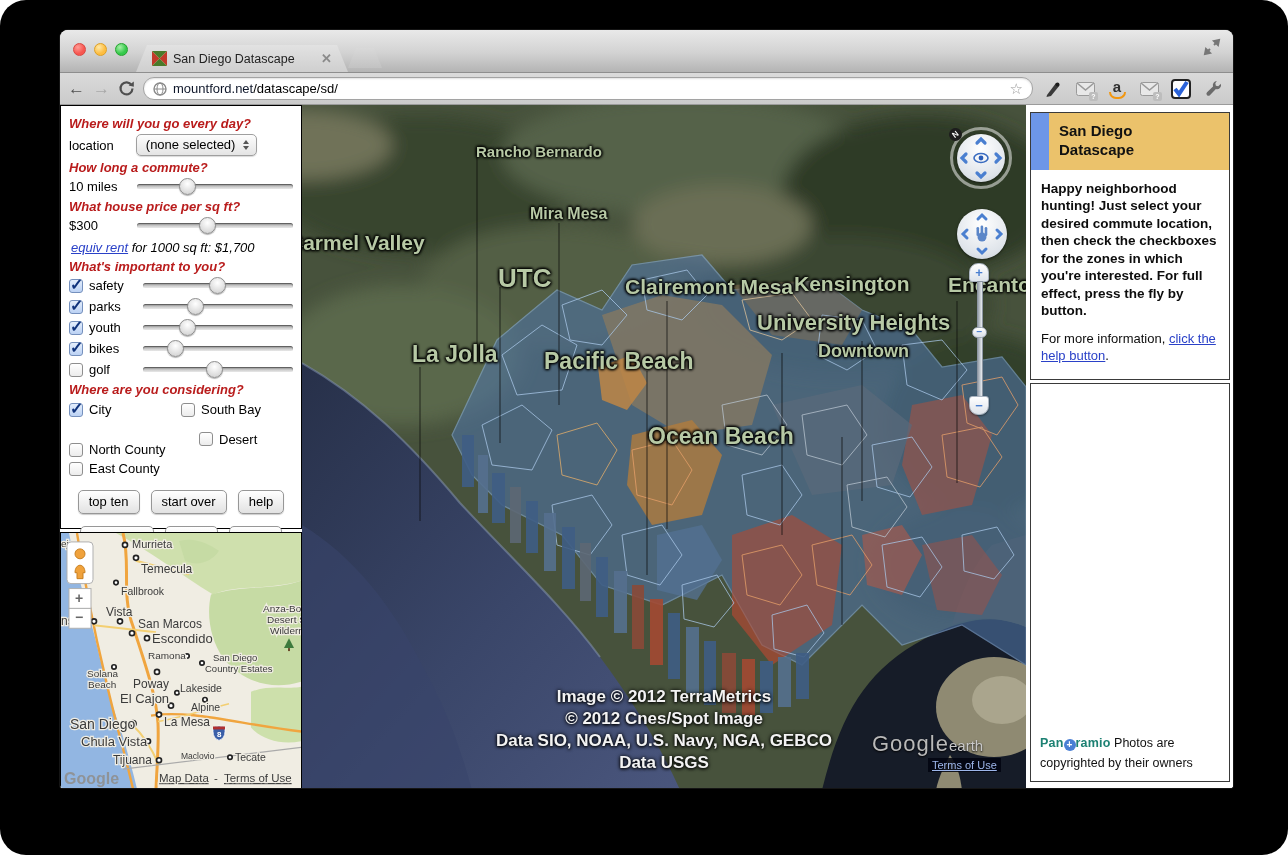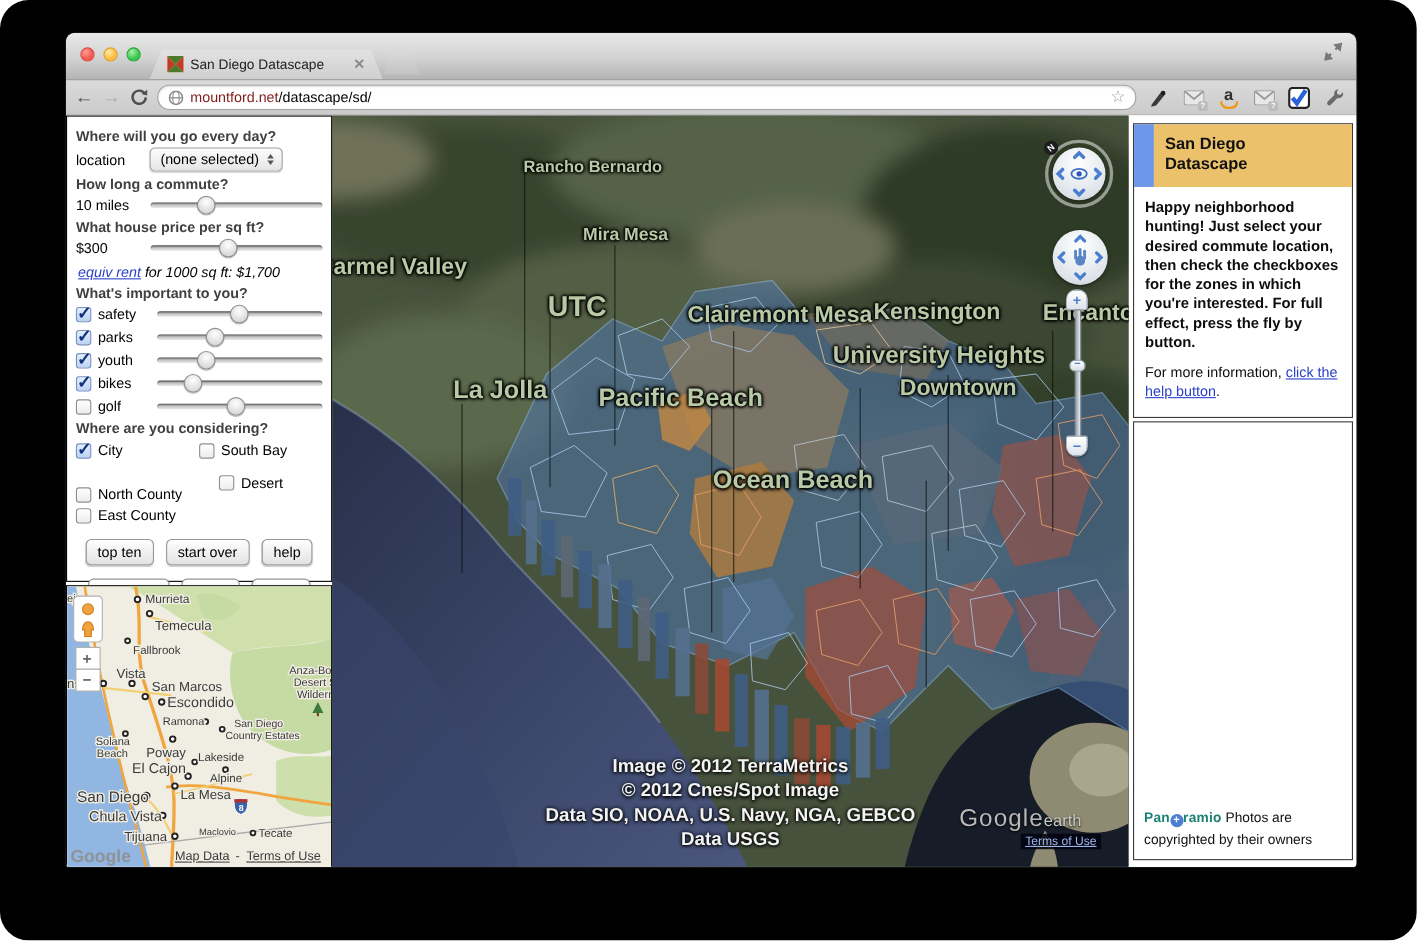--- a/index.html
+++ b/index.html
@@ -23,33 +23,33 @@
   .newtab{position:absolute;left:288px;bottom:4px;width:34px;height:20px;
           background:linear-gradient(#d9d9d9,#c4c4c4);
           clip-path:polygon(8px 0,calc(100% - 8px) 0,100% 100%,0 100%);opacity:.8;}
   .fullscreen-ic{position:absolute;right:12px;top:8px;color:#7a7a7a;}
   .toolbar{height:31px;background:linear-gradient(#dadada,#cbcbcb);border-bottom:1px solid #9b9b9b;
            display:flex;align-items:center;padding:0 8px;gap:8px;}
   .navbtn{font-size:17px;line-height:1;color:#4f4f4f;}
   .navbtn.disabled{color:#a8a8a8;}
   .urlbar{flex:1;height:21px;background:#fff;border:1px solid #a3a3a3;border-radius:11px;
           display:flex;align-items:center;padding:0 9px;gap:6px;box-shadow:inset 0 1px 2px rgba(0,0,0,.13);}
-  .url-domain{font-size:13px;color:#7f1d1d;}
+  .url-domain{font-size:13px;color:#0f172a;}
   .url-path{font-size:13px;color:#000000;}
   .star{margin-left:auto;color:#9a9a9a;font-size:15px;line-height:1;}
   .ext{width:24px;height:22px;display:flex;align-items:center;justify-content:center;position:relative;}
   .badge-q{position:absolute;right:-1px;bottom:-1px;width:9px;height:9px;border-radius:2px;background:#bdbdbd;
            color:#fff;font-size:7px;line-height:9px;text-align:center;font-weight:bold;}
   .amazon-a{font-size:15px;font-weight:bold;color:#2f2f2f;line-height:1;}
   .amazon-smile{width:13px;height:5px;border:2px solid #f2960f;border-top:none;border-radius:0 0 10px 10px;margin-top:-2px;}
   
   .content{display:flex;height:685px;background:#fff;}
   .leftcol{width:242px;display:flex;flex-direction:column;box-sizing:border-box;}
   .controls{height:424px;box-sizing:border-box;border:1px solid #000;padding:7px 8px 0 8px;background:#fff;}
-  .q{font-weight:bold;font-size:13px;color:#404040;margin:3px 0 3px 0;}
+  .q{font-weight:bold;font-size:13px;color:#b91c1c;margin:3px 0 3px 0;font-style:italic;}
   .row{display:flex;align-items:center;margin:2px 0 4px 0;}
   .lab{font-size:13px;color:#000;}
   .select{margin-left:22px;display:flex;align-items:center;gap:8px;padding:2px 7px 3px 9px;
           border:1px solid #9f9f9f;border-radius:5px;background:linear-gradient(#fdfdfd,#e4e4e4);
           box-shadow:0 1px 1px rgba(0,0,0,.15);font-size:13px;}
   .updown{display:flex;flex-direction:column;gap:2px;}
   .updown i{display:block;width:0;height:0;border-left:3.5px solid transparent;border-right:3.5px solid transparent;}
   .updown i.up{border-bottom:4px solid #555;}
   .updown i.down{border-top:4px solid #555;}
   .slider{position:relative;height:17px;flex:1;margin-left:10px;}
@@ -559,21 +559,21 @@
         <div class="mlabel" style="left:174px;top:38px;font-size:15px;">Rancho Bernardo</div>
         <div class="mlabel" style="left:228px;top:100px;font-size:16px;">Mira Mesa</div>
         <div class="mlabel" style="left:-14px;top:126px;font-size:21px;">Carmel Valley</div>
         <div class="mlabel" style="left:196px;top:158px;font-size:26px;">UTC</div>
         <div class="mlabel" style="left:308px;top:170px;font-size:21px;margin-left:15px;">Clairemont Mesa</div>
         <div class="mlabel" style="left:492px;top:167px;font-size:21px;">Kensington</div>
         <div class="mlabel" style="left:646px;top:168px;font-size:21px;">Encanto</div>
         <div class="mlabel" style="left:455px;top:205px;font-size:22px;">University Heights</div>
         <div class="mlabel" style="left:110px;top:236px;font-size:23px;">La Jolla</div>
         <div class="mlabel" style="left:242px;top:243px;font-size:23px;">Pacific Beach</div>
-        <div class="mlabel" style="left:482px;top:236px;font-size:21px;padding-left:34px;">Downtown</div>
+        <div class="mlabel" style="left:482px;top:236px;font-size:18px;padding-left:34px;">Downtown</div>
         <div class="mlabel" style="left:346px;top:318px;font-size:23px;">Ocean Beach</div>
 
         <div class="attrib">
           <span style="display:block;">Image © 2012 TerraMetrics</span>
           <span style="display:block;">© 2012 Cnes/Spot Image</span>
           <span style="display:block;">Data SIO, NOAA, U.S. Navy, NGA, GEBCO</span>
           <span style="display:block;">Data USGS</span>
         </div>
         <div class="gearth"><span>Google</span><small>earth</small></div>
         <a href="#" class="terms-use">Terms of Use</a>

